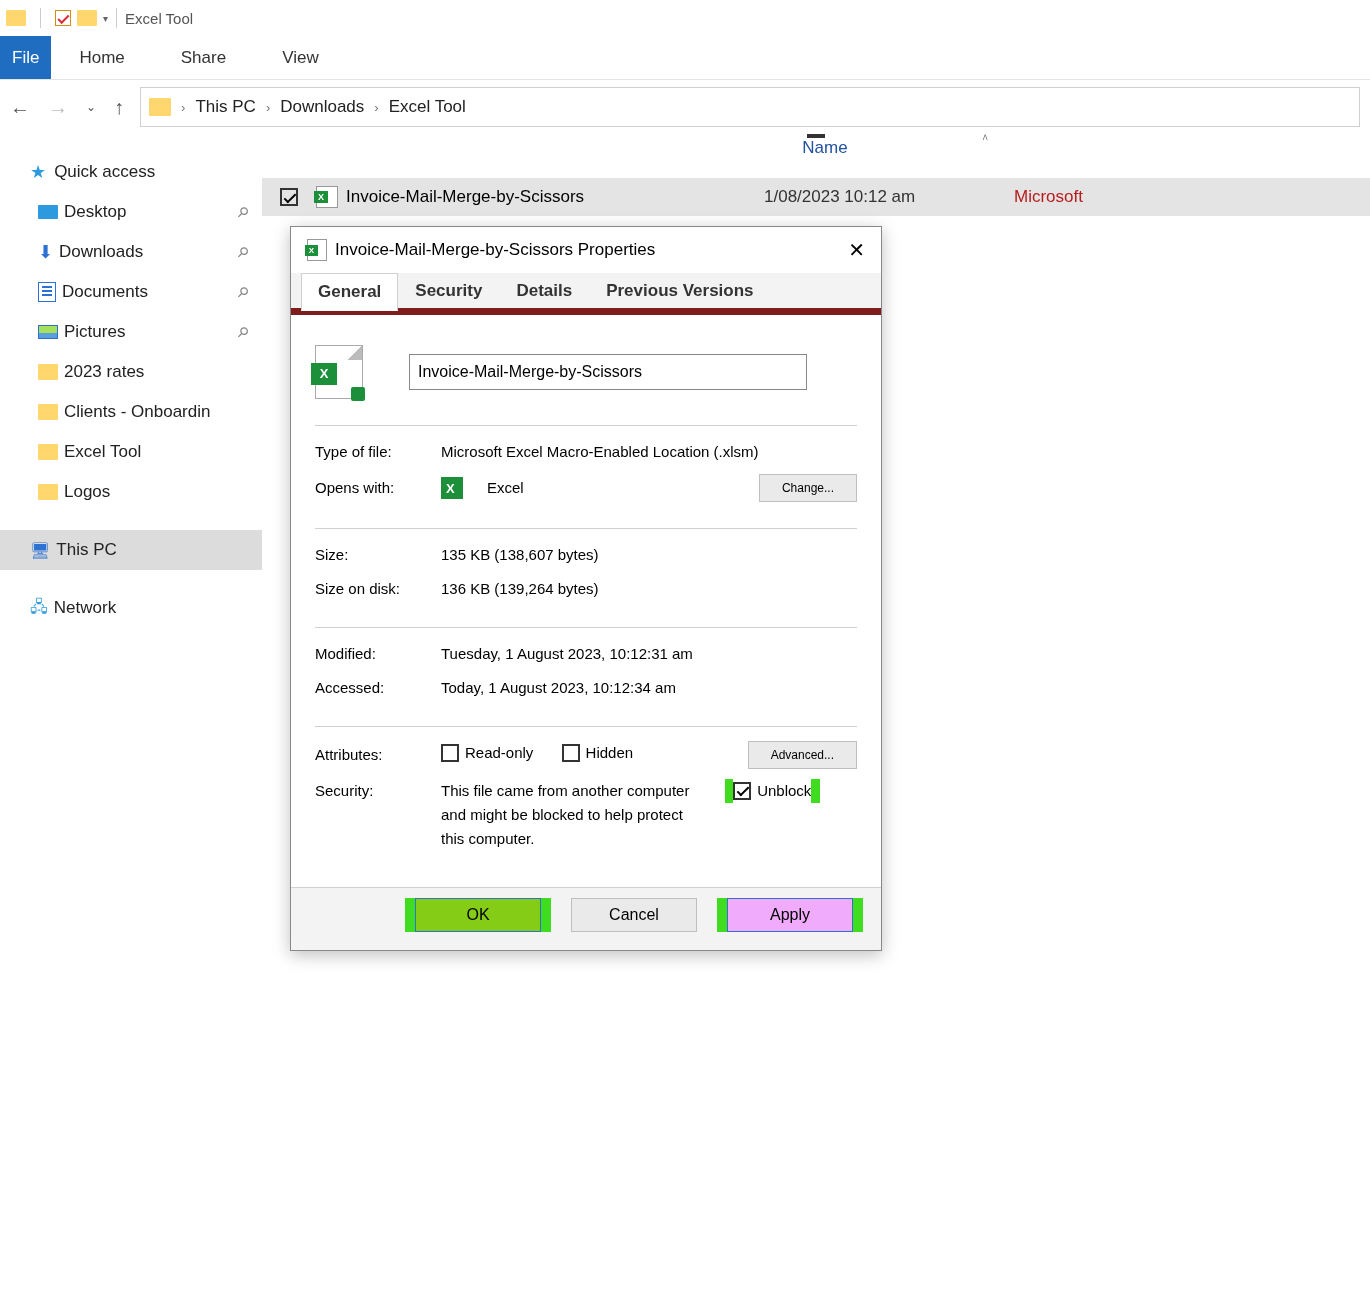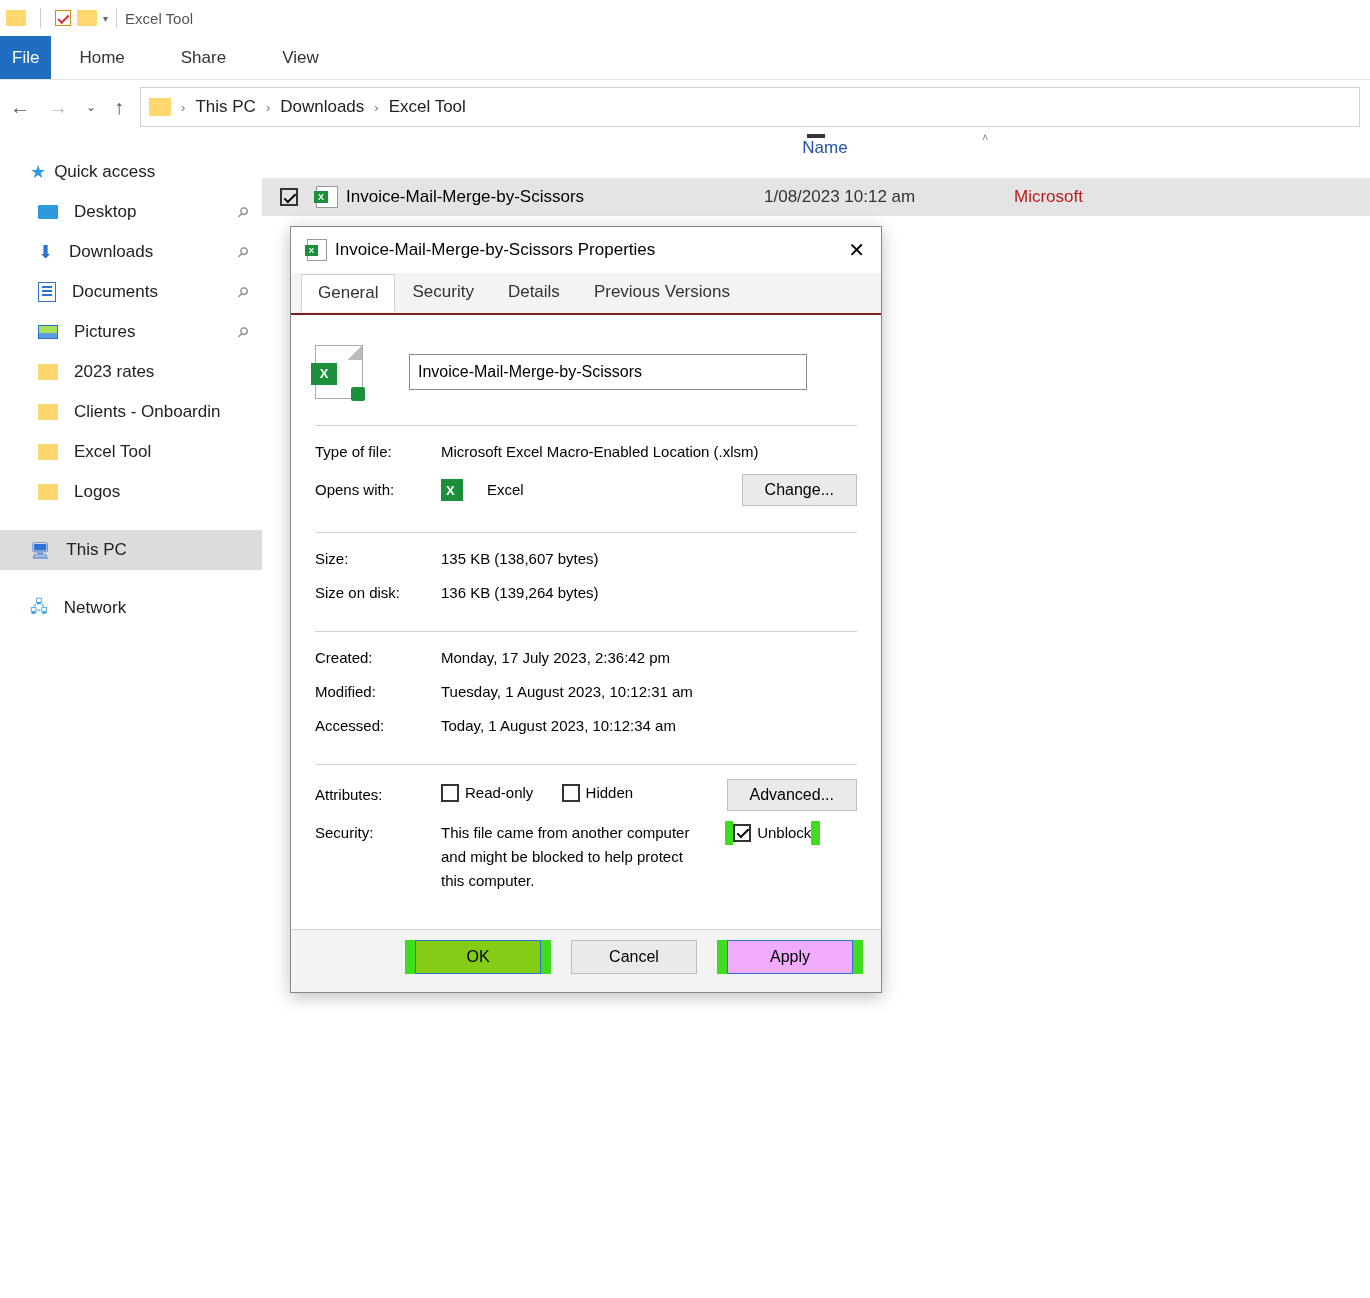--- a/index.html
+++ b/index.html
@@ -57,21 +57,21 @@
     color:#222;
   }
   .breadcrumb-bar .folder-ico { width:22px; height:18px; background:#ffd76e; border-radius:1px; }
   .breadcrumb-bar .sep { color:#777; font-size:13px; }
   
   .main { display:flex; height:calc(100% - 36px - 44px - 54px); }
   .sidebar {
     width:262px; padding:18px 0 0 0; border-right:0px solid #eee;
   }
   .sb-item {
-    display:flex; align-items:center; gap:16px; height:40px; padding:0 14px 0 38px;
+    display:flex; align-items:center; gap:6px; height:40px; padding:0 14px 0 38px;
     font-size:17px; color:#222; position:relative;
   }
   .sb-header {
     display:flex; align-items:center; gap:8px; height:40px; padding:0 14px 0 30px;
     font-size:17px; color:#222;
   }
   .sb-item .pin {
     position:absolute; right:14px; top:12px; color:#888; font-size:14px; transform:rotate(45deg);
   }
   .star  { color:#2d9adf; font-size:18px; }
@@ -123,22 +123,22 @@
   .props-title {
     display:flex; align-items:center; justify-content:space-between;
     height:46px; padding:0 16px; font-size:17px;
   }
   .props-title .left { display:flex; align-items:center; gap:8px; }
   .props-title .xls-ico { width:20px; height:22px; position:relative; }
   .props-title .xls-ico .sheet{position:absolute;inset:0;border:1px solid #999;background:#fff;}
   .props-title .xls-ico .xls{position:absolute;left:-2px;top:6px;width:13px;height:11px;background:#1b8f3a;color:#fff;font-size:8px;font-weight:bold;display:flex;align-items:center;justify-content:center;}
   .props-title .close { font-size:20px; cursor:default; }
   .props-tabs {
-    display:flex; align-items:flex-start; background:#f3f3f3; border-bottom:2px solid #7f1d1d;
-    padding:0 10px; height:42px; gap:0;
+    display:flex; align-items:center; background:#f3f3f3; border-bottom:7px solid #7f1d1d;
+    padding:0 10px; height:42px; gap:0;font-weight:bold;
   }
   .props-tabs .ptab {
     padding:8px 16px; font-size:17px; color:#333; border:1px solid transparent;
     border-bottom:none; cursor:default;
   }
   .props-tabs .ptab.active {
     background:#fff; border-color:#cfcfcf; border-bottom:1px solid #fff;
     position:relative; top:1px;
   }
   .props-body { padding:20px 24px 6px 24px; }
@@ -153,21 +153,21 @@
   .big-icon .xls{position:absolute;left:-4px;top:18px;width:26px;height:22px;background:#1b8f3a;color:#fff;font-size:13px;font-weight:bold;display:flex;align-items:center;justify-content:center;}
   .big-icon .warn{position:absolute;right:-2px;bottom:-2px;width:14px;height:14px;background:#1b8f3a;border-radius:2px;}
   .name-input {
     width:398px; height:36px; border:1px solid #888; padding:0 8px; font-size:16px;
     font-family:inherit;
   }
   .opens-row { display:flex; align-items:center; }
   .opens-row .excel-ico{width:22px;height:22px;background:#1b8f3a;margin-right:8px;position:relative;}
   .opens-row .excel-ico::after{content:"X";color:#fff;font-size:13px;font-weight:bold;position:absolute;left:5px;top:2px;}
   .btn {
-    background:#eaeaea; border:1px solid #bfbfbf; padding:6px 22px; font-size:16px;
+    background:#eaeaea; border:1px solid #bfbfbf; padding:6px 22px; font-size:12px;
     font-family:inherit; cursor:default;
   }
   .row .btn { margin-left:auto; }
   .chk-inline { display:inline-flex; align-items:center; gap:6px; margin-right:24px; }
   .chk-inline .box { width:18px; height:18px; border:2px solid #333; }
   .chk-inline .box.checked::after{
     content:""; display:block; margin:3px 0 0 2px; width:10px; height:4px;
     border-left:2px solid #000; border-bottom:2px solid #000; transform:rotate(-45deg);
   }
   .sec-text { max-width:260px; display:inline-block; }
@@ -359,24 +359,20 @@
         <span class="label">Size:</span>
         <span class="value">135 KB (138,607 bytes)</span>
       </div>
       <div class="row">
         <span class="label">Size on disk:</span>
         <span class="value">136 KB (139,264 bytes)</span>
       </div>
     </div>
 
     <div class="section">
-      <div class="row">
-        <span class="label">Created:</span>
-        <span class="value">Monday, 17 July 2023, 2:36:42 pm</span>
-      </div>
       <div class="row">
         <span class="label">Modified:</span>
         <span class="value">Tuesday, 1 August 2023, 10:12:31 am</span>
       </div>
       <div class="row">
         <span class="label">Accessed:</span>
         <span class="value">Today, 1 August 2023, 10:12:34 am</span>
       </div>
     </div>
 

